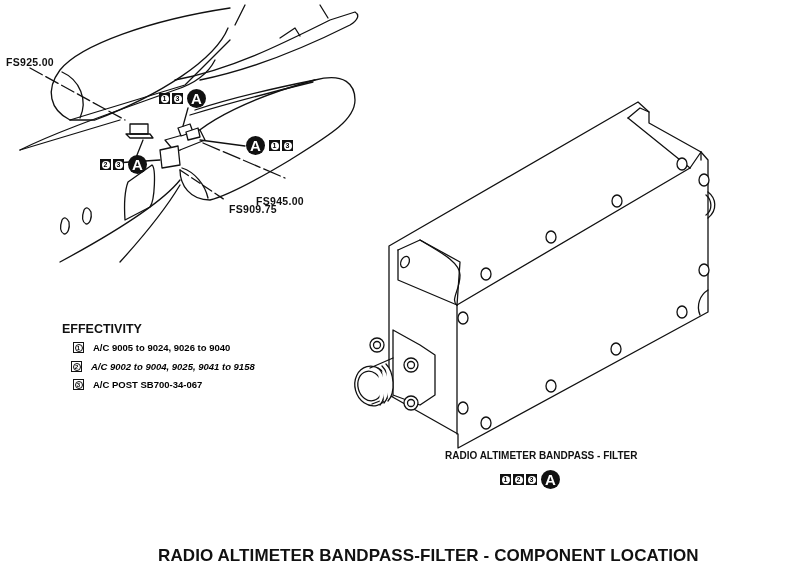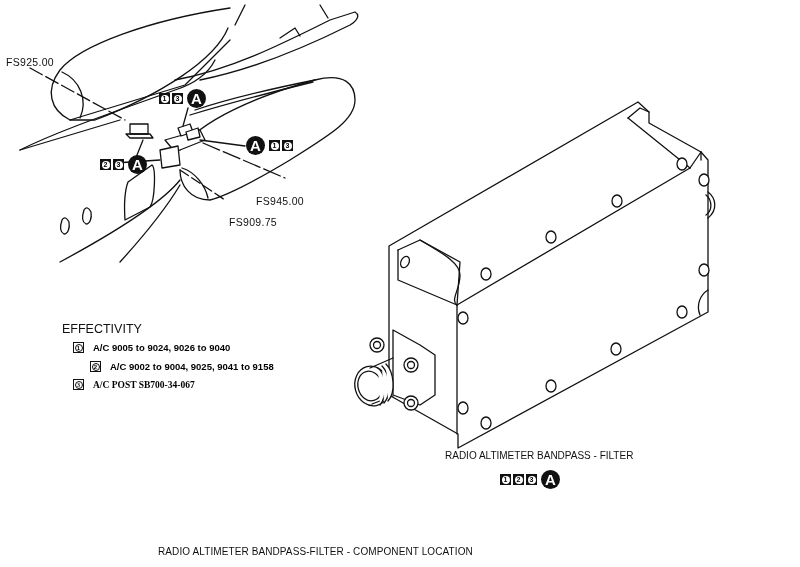--- a/index.html
+++ b/index.html
@@ -1,29 +1,29 @@
 <!DOCTYPE html>
 <html><head>
 <meta charset="utf-8">
 <style>
   html, body { margin:0; padding:0; background:#ffffff; }
   body { width:800px; height:567px; position:relative; overflow:hidden; font-family:"Liberation Sans", sans-serif; color:#000; }
   svg.art { position:absolute; left:0; top:0; }
-  .lbl { position:absolute; font-family:"Liberation Sans", sans-serif; font-weight:normal; color:#111; white-space:nowrap; }
+  .lbl { position:absolute; font-family:"Liberation Sans", sans-serif; font-weight:bold; color:#111; white-space:nowrap; }
   .fs { font-size:10.5px; letter-spacing:0.3px; }
   .eff-title { font-size:12.5px; }
   .eff-row { position:absolute; display:flex; align-items:center; font-size:9.5px; font-weight:bold; white-space:nowrap;padding-left:40px; }
   .sq { display:inline-block; width:11px; height:11px; background:#111; color:#fff; position:relative; margin-right:2px; }
   .sq .n { position:absolute; left:1.5px; top:1.5px; width:8px; height:8px; border-radius:50%; background:#fff; color:#000; font-size:7px; line-height:8px; text-align:center; font-weight:bold; }
   .sq.eff { border:1px solid #111; background:#fff; width:9px; height:9px; margin-right:9px; }
   .sq.eff .n { left:0.5px; top:0.5px; background:#fff; border:1px solid #111; width:6px; height:6px; line-height:6px; font-size:6px; }
   .circA { display:inline-block; width:19px; height:19px; border-radius:50%; background:#111; color:#fff; font-weight:bold; font-size:15px; line-height:19px; text-align:center; }
   .callout { position:absolute; display:flex; align-items:center; }
   .cap { font-size:10px;text-align:right; }
-  .main-title { font-size:10px; letter-spacing:0.1px; }
+  .main-title { font-size:17px; letter-spacing:0.1px; }
 </style>
 </head>
 <body>
 
 <svg class="art" width="800" height="567" viewBox="0 0 800 567" fill="none" stroke="#111" stroke-width="1.3" stroke-linecap="round" stroke-linejoin="round">
 
   <g>
 
     <path d="M230,8 C150,20 80,45 60,70 C45,90 50,110 70,120 L95,120 C160,95 215,60 228,28"></path>
     <path d="M62,72 C80,80 88,100 80,118"></path>
@@ -112,21 +112,21 @@
       <path d="M372,404 L393,396"></path>
       <path d="M378,368 C386,374 388,395 380,405"></path>
       <path d="M382,366 C390,374 392,394 384,403"></path>
       <path d="M386,364 C394,372 396,392 388,401"></path>
     </g>
   </g>
 </svg>
 
 <div class="lbl fs" style="left:6px;top:56px;">FS925.00</div>
 <div class="lbl fs" style="left:256px;top:195px;">FS945.00</div>
-<div class="lbl fs" style="left:229px;top:216px;">FS909.75</div>
+<div class="lbl fs" style="left:229px;top:203px;">FS909.75</div>
 
 <div class="callout" style="left:159px;top:89px;">
   <span class="sq">
       <span class="n">1</span>
     </span>
   <span class="sq" style="margin-right:4px;">
       <span class="n">3</span>
     </span>
   <span class="circA">A</span>
 </div>
@@ -151,27 +151,27 @@
   <span class="circA">A</span>
 </div>
 
 <div class="lbl eff-title" style="left:62px;top:316px;margin-top:6px;">EFFECTIVITY</div>
 <div class="eff-row" style="left:33px;top:342px;">
   <span class="sq eff">
       <span class="n">1</span>
     </span>
   <span>A/C 9005 to 9024, 9026 to 9040</span>
 </div>
-<div class="eff-row" style="left:50px;top:361px;">
+<div class="eff-row" style="left:31px;top:361px;font-style:italic;">
   <span class="sq eff">
       <span class="n">2</span>
     </span>
   <span>A/C 9002 to 9004, 9025, 9041 to 9158</span>
 </div>
-<div class="eff-row" style="left:33px;top:379px;font-family:Liberation Serif, serif;">
+<div class="eff-row" style="left:33px;top:379px;">
   <span class="sq eff">
       <span class="n">3</span>
     </span>
   <span>A/C POST SB700-34-067</span>
 </div>
 
 <div class="lbl cap" style="left:445px;top:450px;">RADIO ALTIMETER BANDPASS - FILTER</div>
 <div class="callout" style="left:500px;top:470px;">
   <span class="sq">
       <span class="n">1</span>

